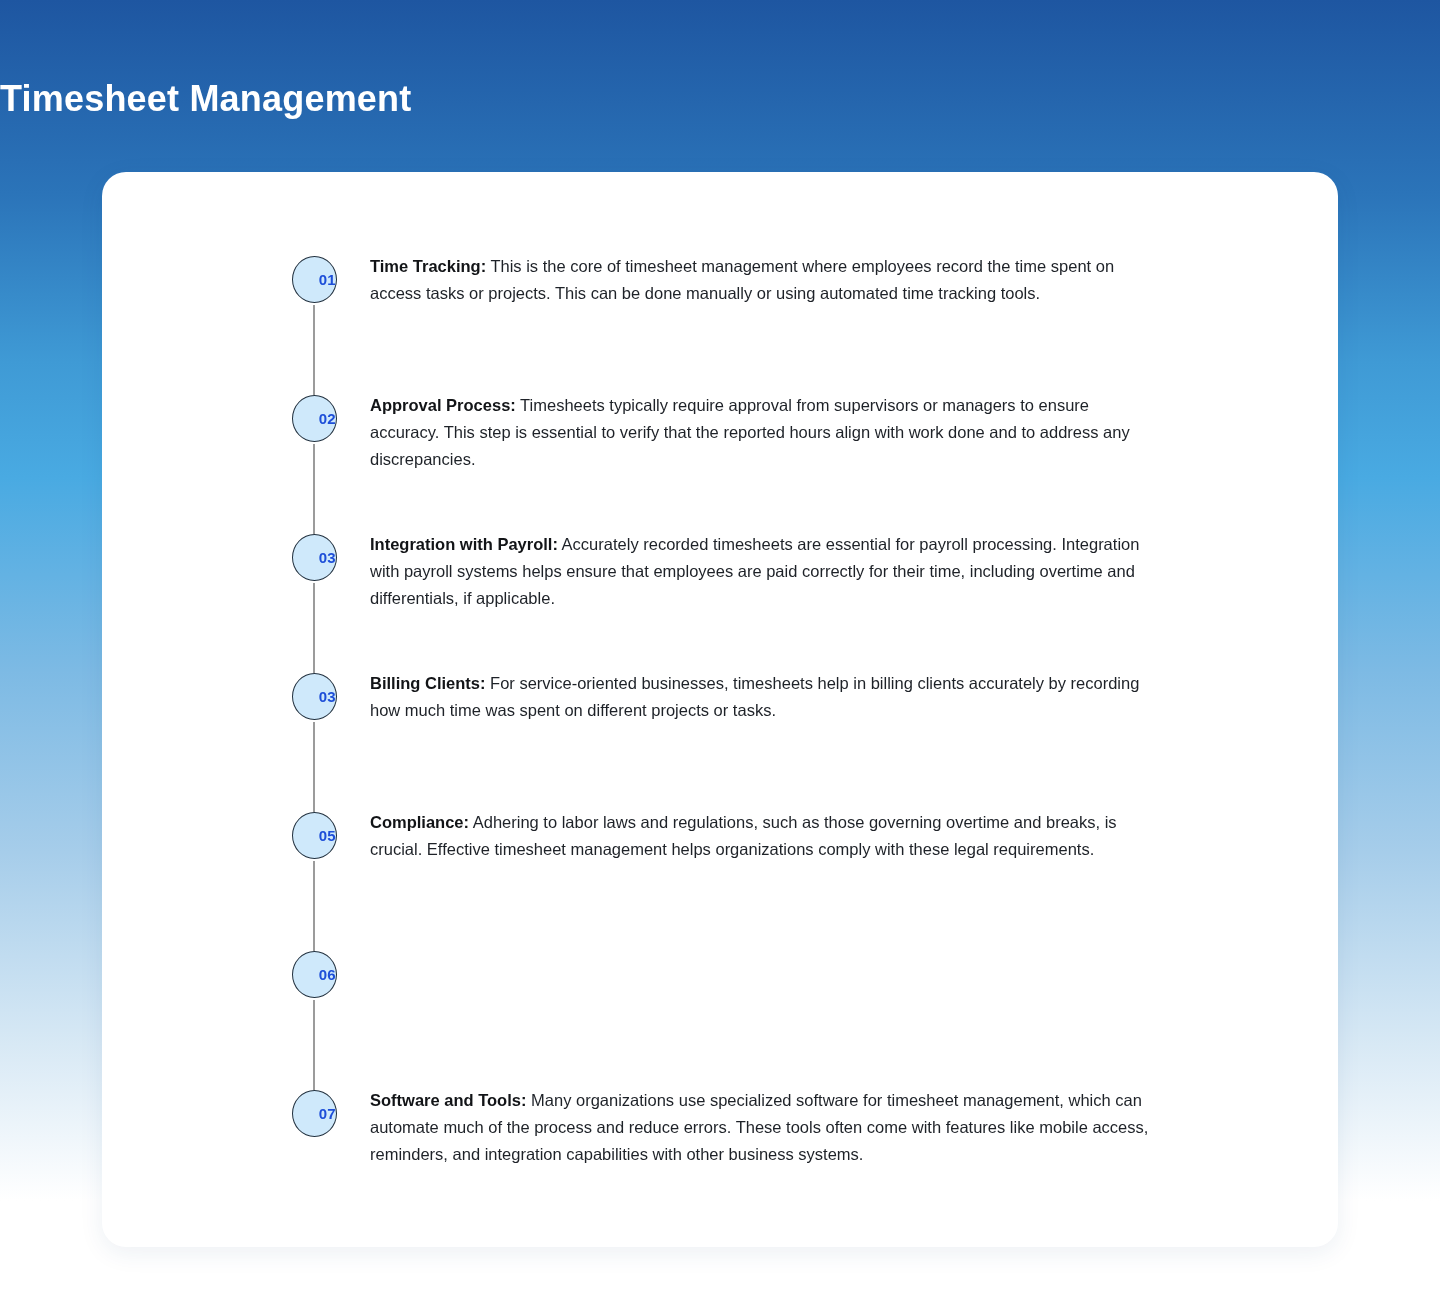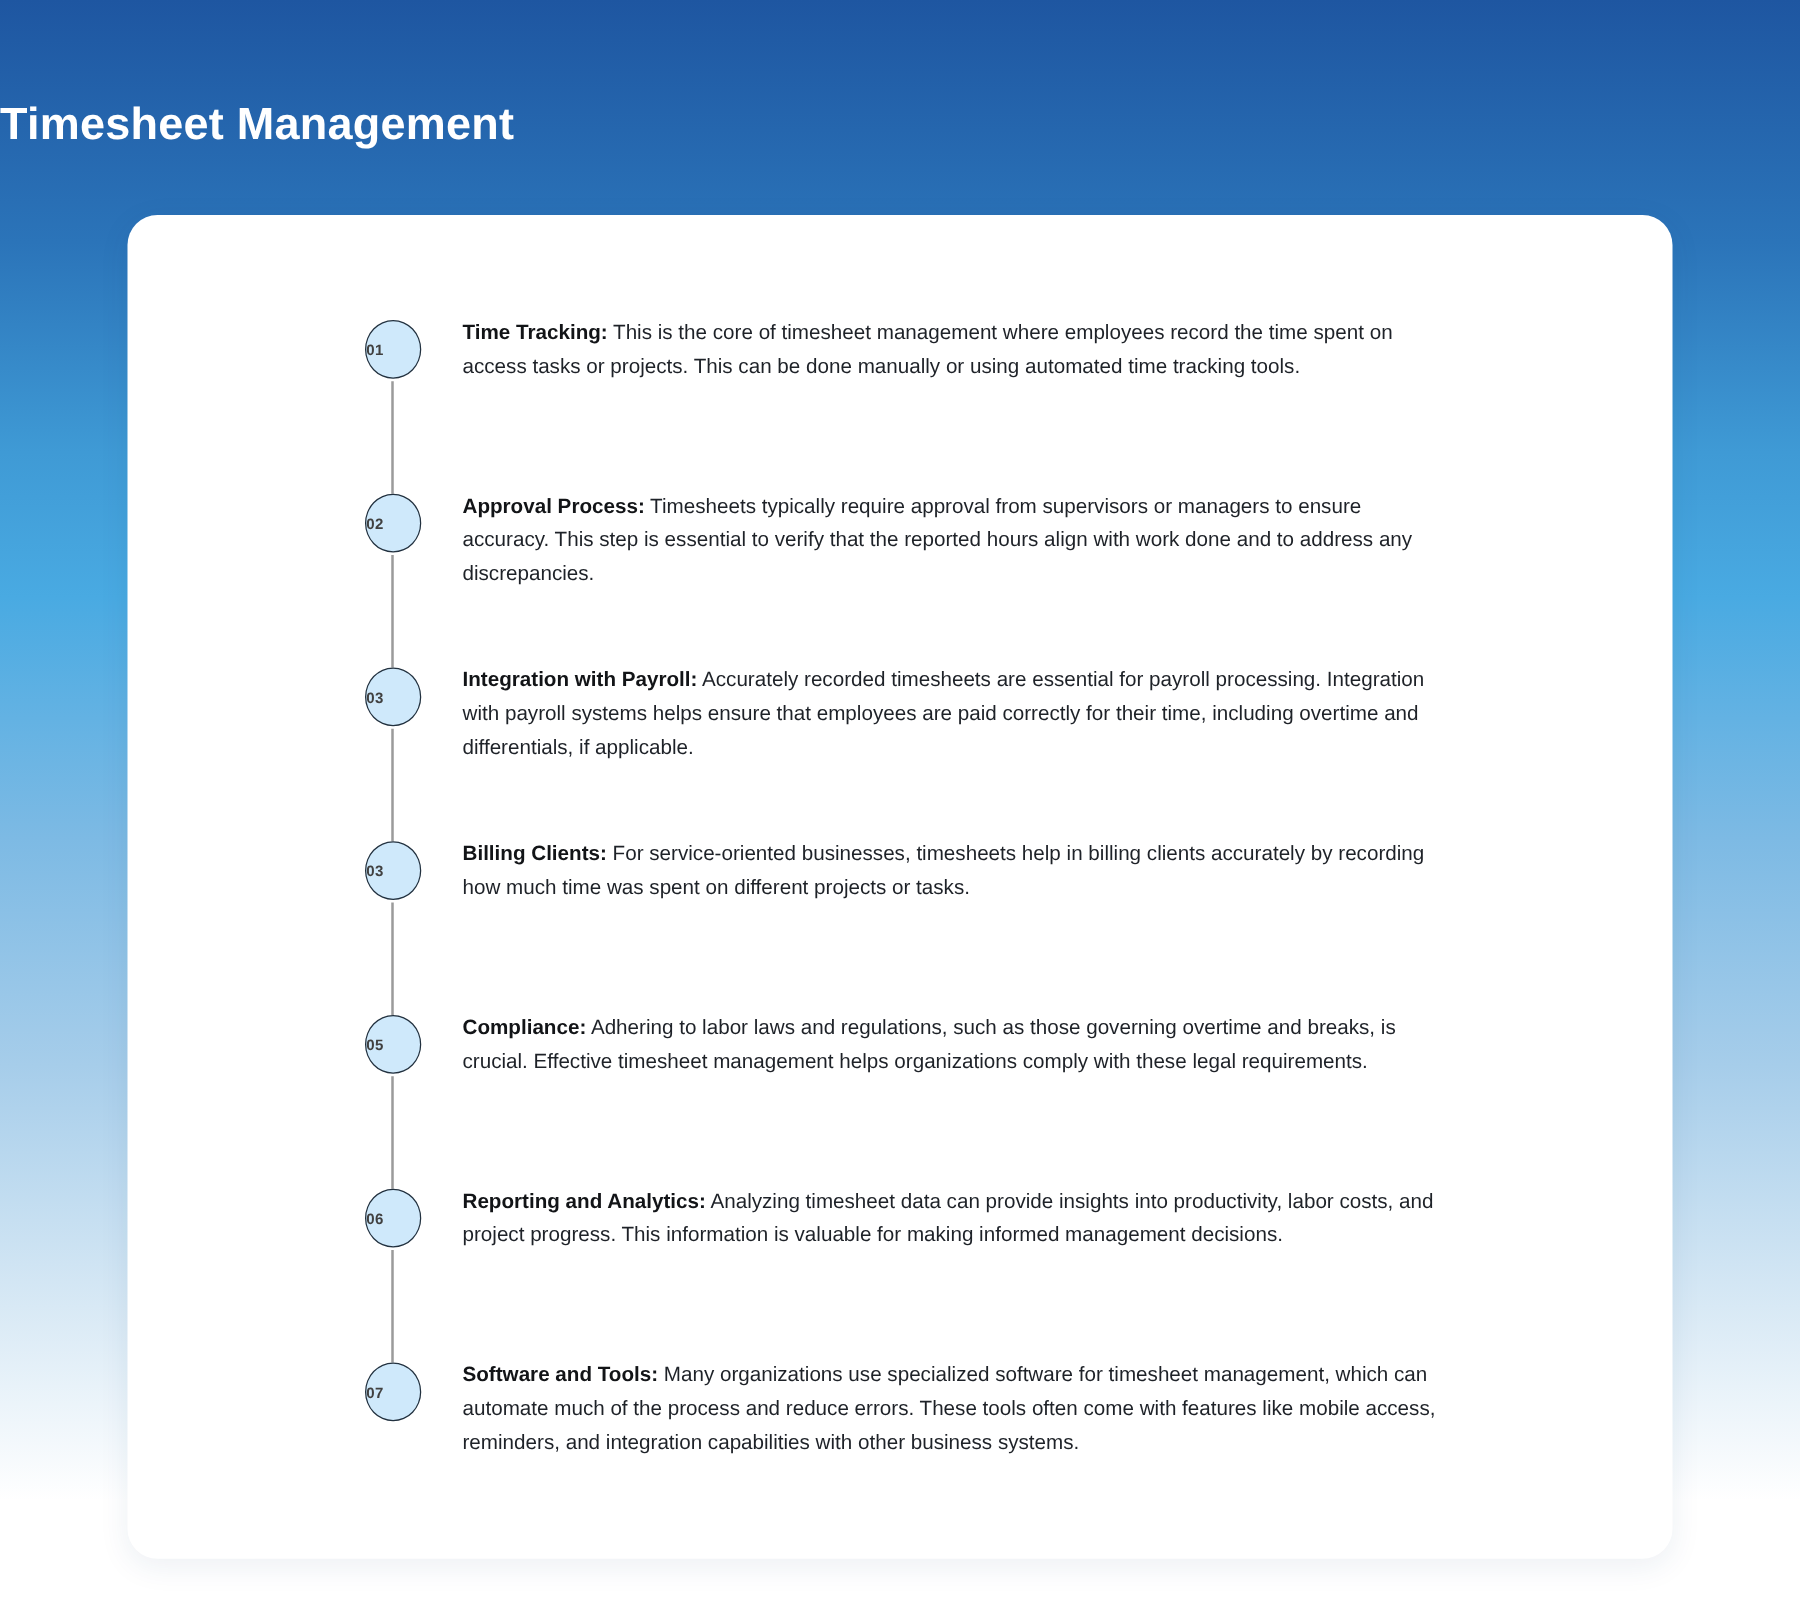--- a/index.html
+++ b/index.html
@@ -65,24 +65,24 @@
   }
 
   .step-circle {
     width: 45px;
     height: 47px;
     border-radius: 50%;
     background: #cfe9fb;
     border: 1.5px solid #22313f;
     display: flex;
     align-items: center;
-    justify-content: flex-start;
-    font-size: 12px;
+    justify-content: flex-end;
+    font-size: 15px;
     font-weight: 700;
-    color: #404040;
+    color: #1d4ed8;
     letter-spacing: 0.3px;
   }
 
   .connector {
     position: absolute;
     left: 21px;
     top: 49px;
     width: 2px;
     height: calc(100% - 49px);
     background: #9b9b9b;
@@ -160,21 +160,20 @@
       <p class="item-text"><strong class="item-label">Compliance:</strong><span> Adhering to labor laws and regulations, such as those governing overtime and breaks, is crucial. Effective timesheet management helps organizations comply with these legal requirements.</span></p>
     </div>
 
     <div class="timeline-item">
       <div class="marker-col">
         <div class="step-circle">
             <span>06</span>
           </div>
         <div class="connector"></div>
       </div>
-      <p class="item-text"><strong class="item-label">Reporting and Analytics:</strong><span> Analyzing timesheet data can provide insights into productivity, labor costs, and project progress. This information is valuable for making informed management decisions.</span></p>
     </div>
 
     <div class="timeline-item">
       <div class="marker-col">
         <div class="step-circle">
             <span>07</span>
           </div>
       </div>
       <p class="item-text"><strong class="item-label">Software and Tools:</strong><span> Many organizations use specialized software for timesheet management, which can automate much of the process and reduce errors. These tools often come with features like mobile access, reminders, and integration capabilities with other business systems.</span></p>
     </div>

